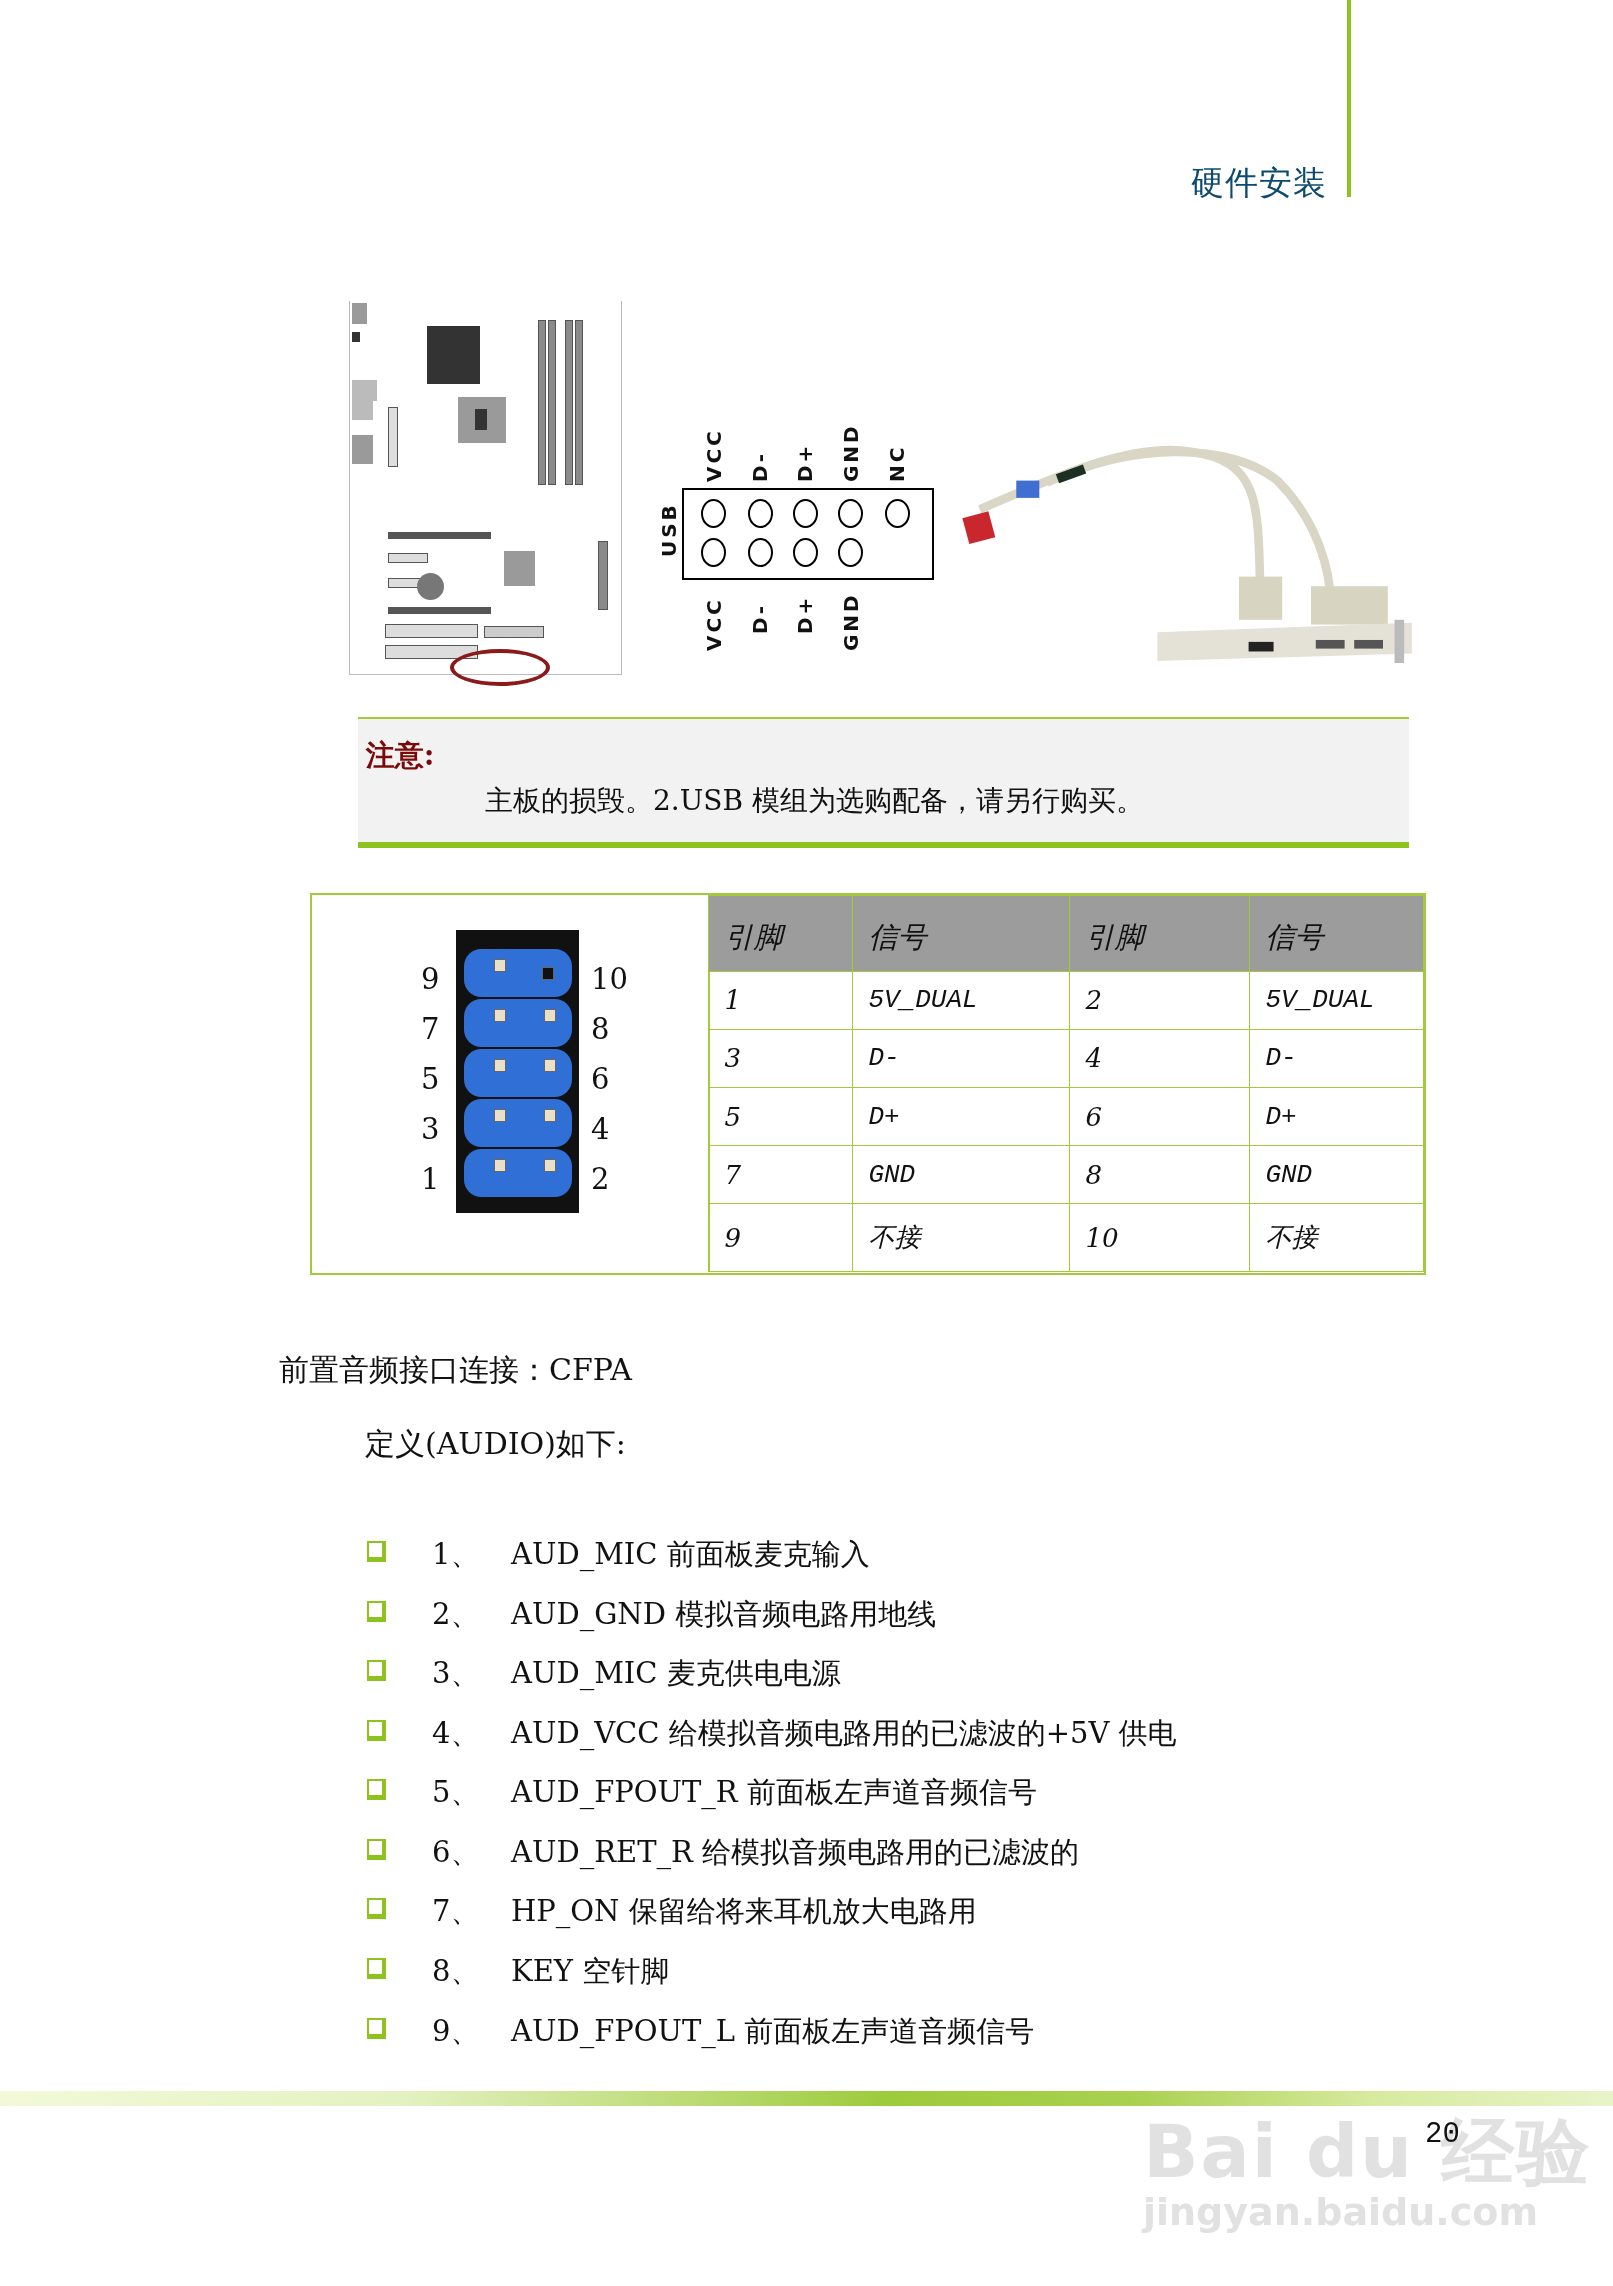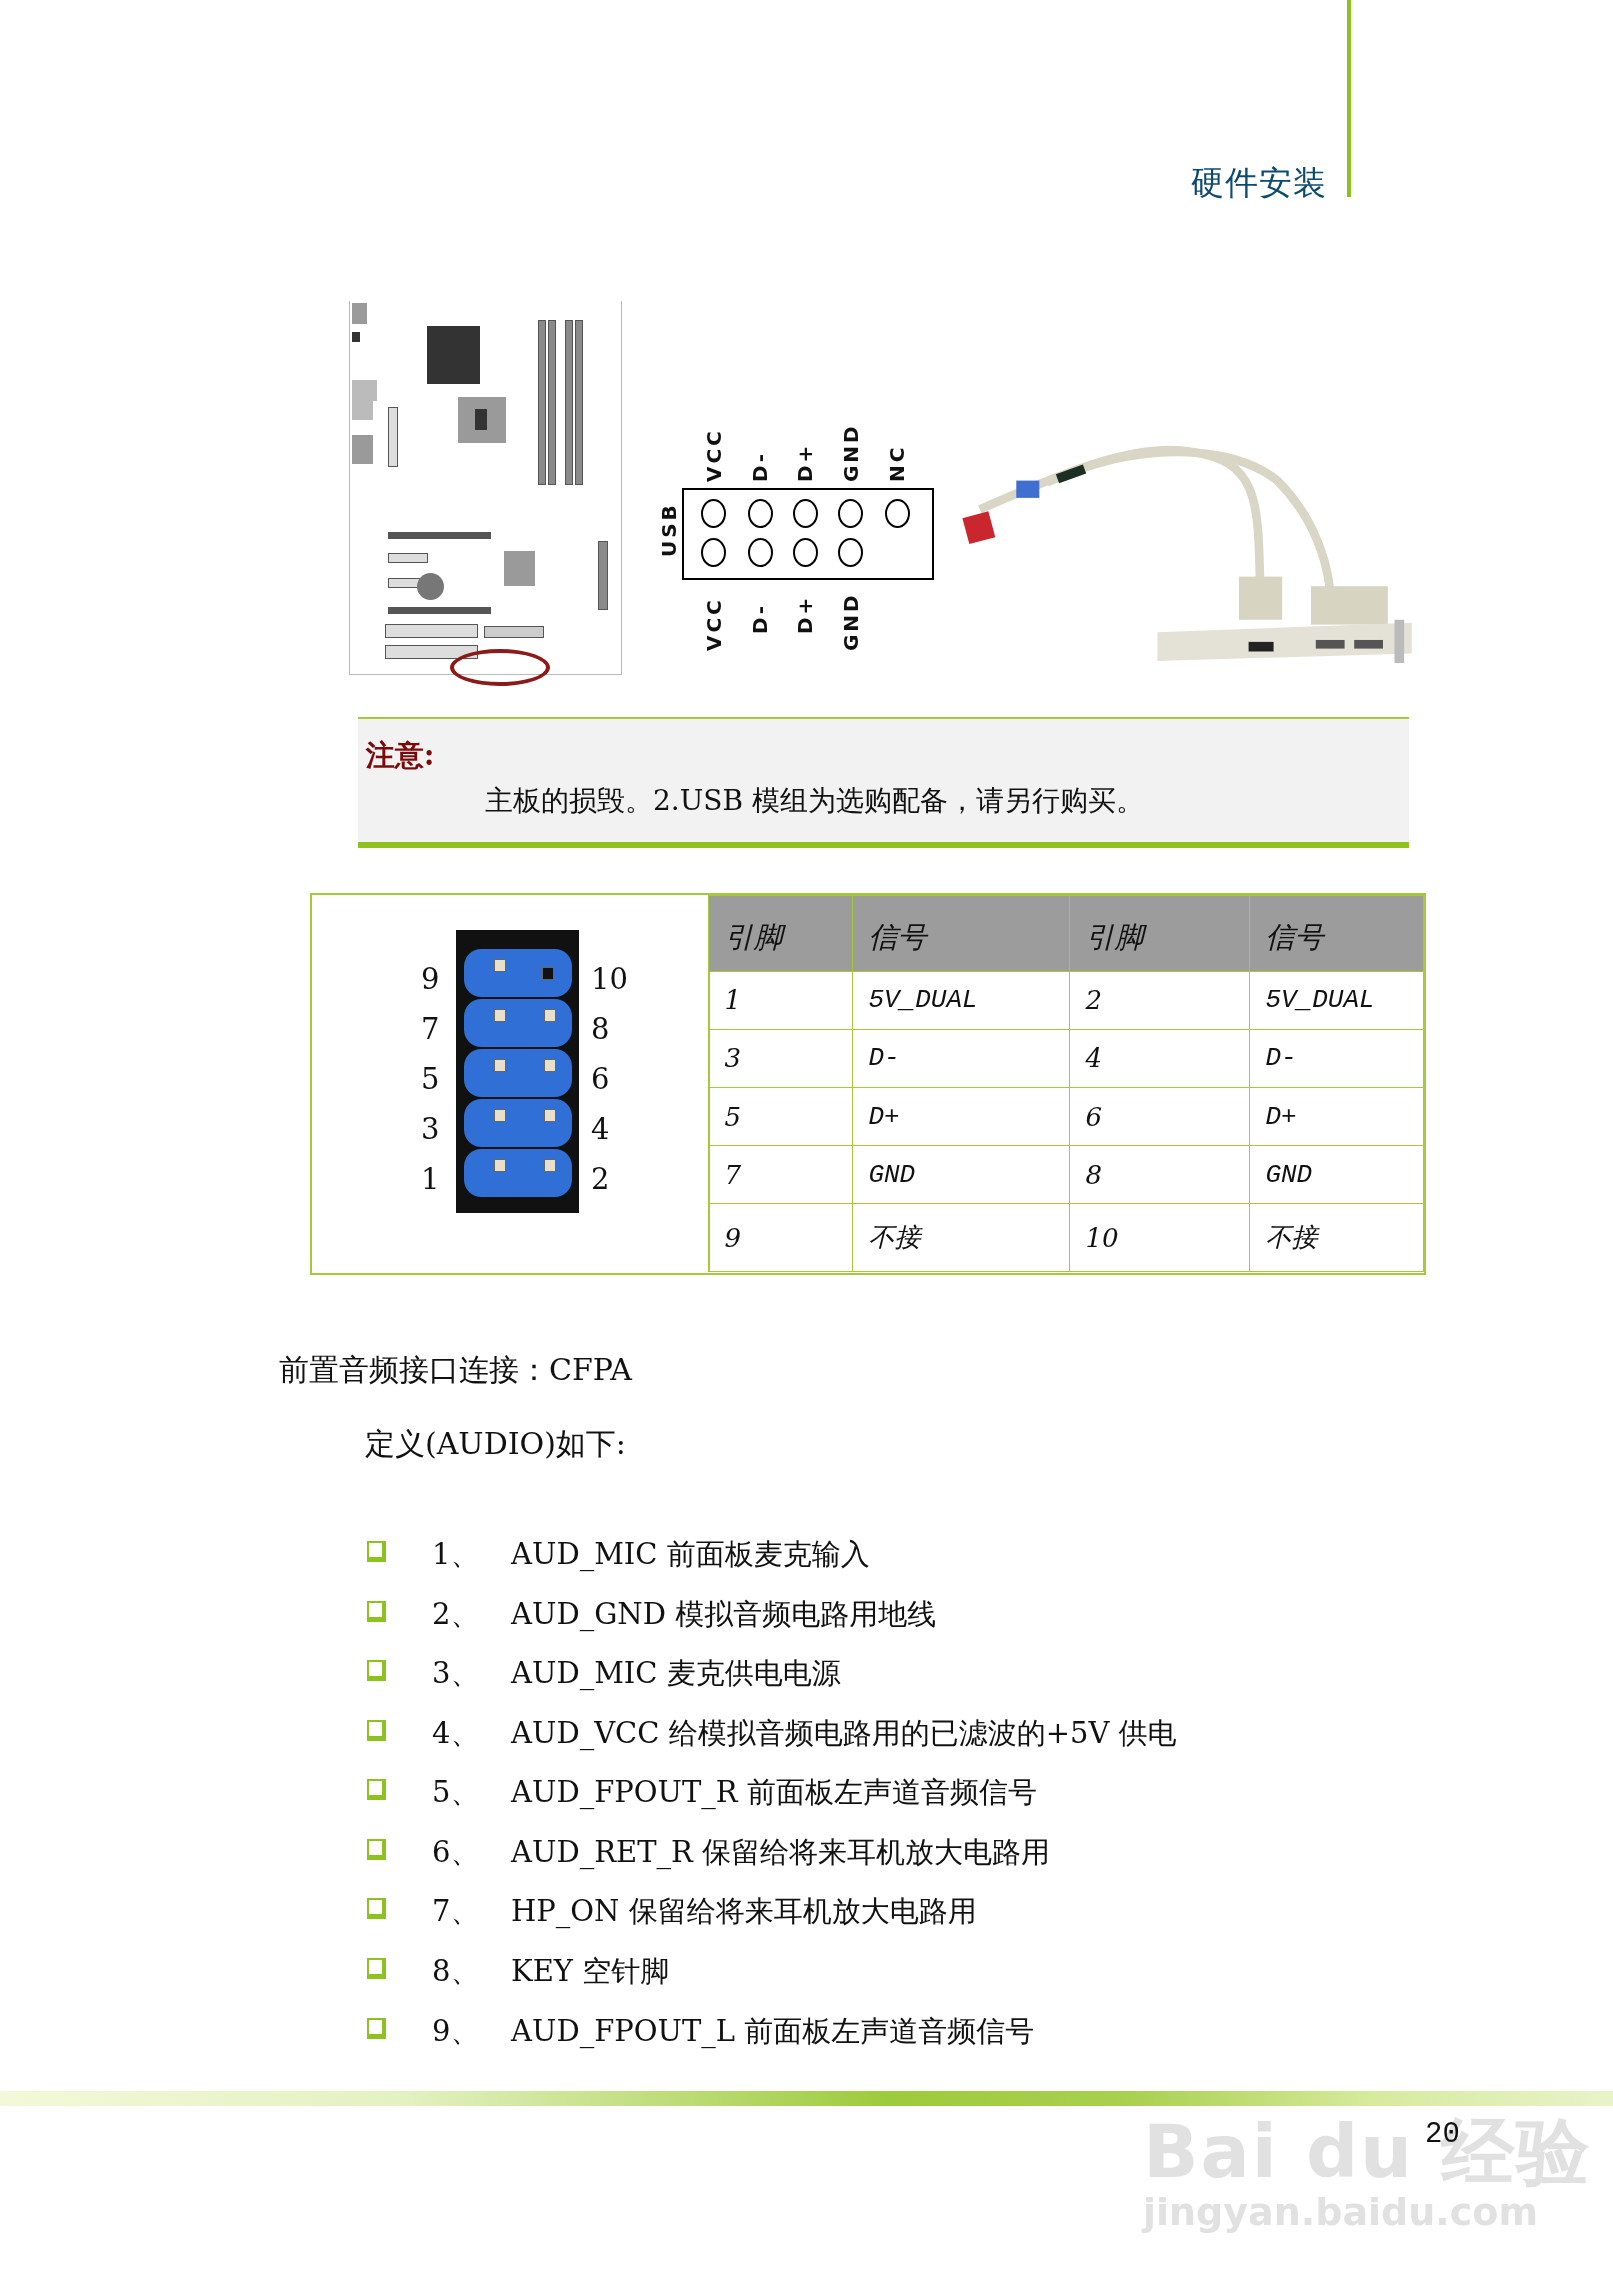--- a/index.html
+++ b/index.html
@@ -244,21 +244,21 @@
     <span class="txt">AUD_VCC 给模拟音频电路用的已滤波的+5V 供电</span>
   </div>
   <div class="li" style="top:238px;">
     <span class="chk"></span>
     <span class="num">5、</span>
     <span class="txt">AUD_FPOUT_R 前面板左声道音频信号</span>
   </div>
   <div class="li" style="top:298px;">
     <span class="chk"></span>
     <span class="num">6、</span>
-    <span class="txt">AUD_RET_R 保留给将来耳机放大电路用</span>
+    <span class="txt">AUD_RET_R 给模拟音频电路用的已滤波的</span>
   </div>
   <div class="li" style="top:357px;">
     <span class="chk"></span>
     <span class="num">7、</span>
     <span class="txt">HP_ON 保留给将来耳机放大电路用</span>
   </div>
   <div class="li" style="top:417px;">
     <span class="chk"></span>
     <span class="num">8、</span>
     <span class="txt">KEY 空针脚</span>

